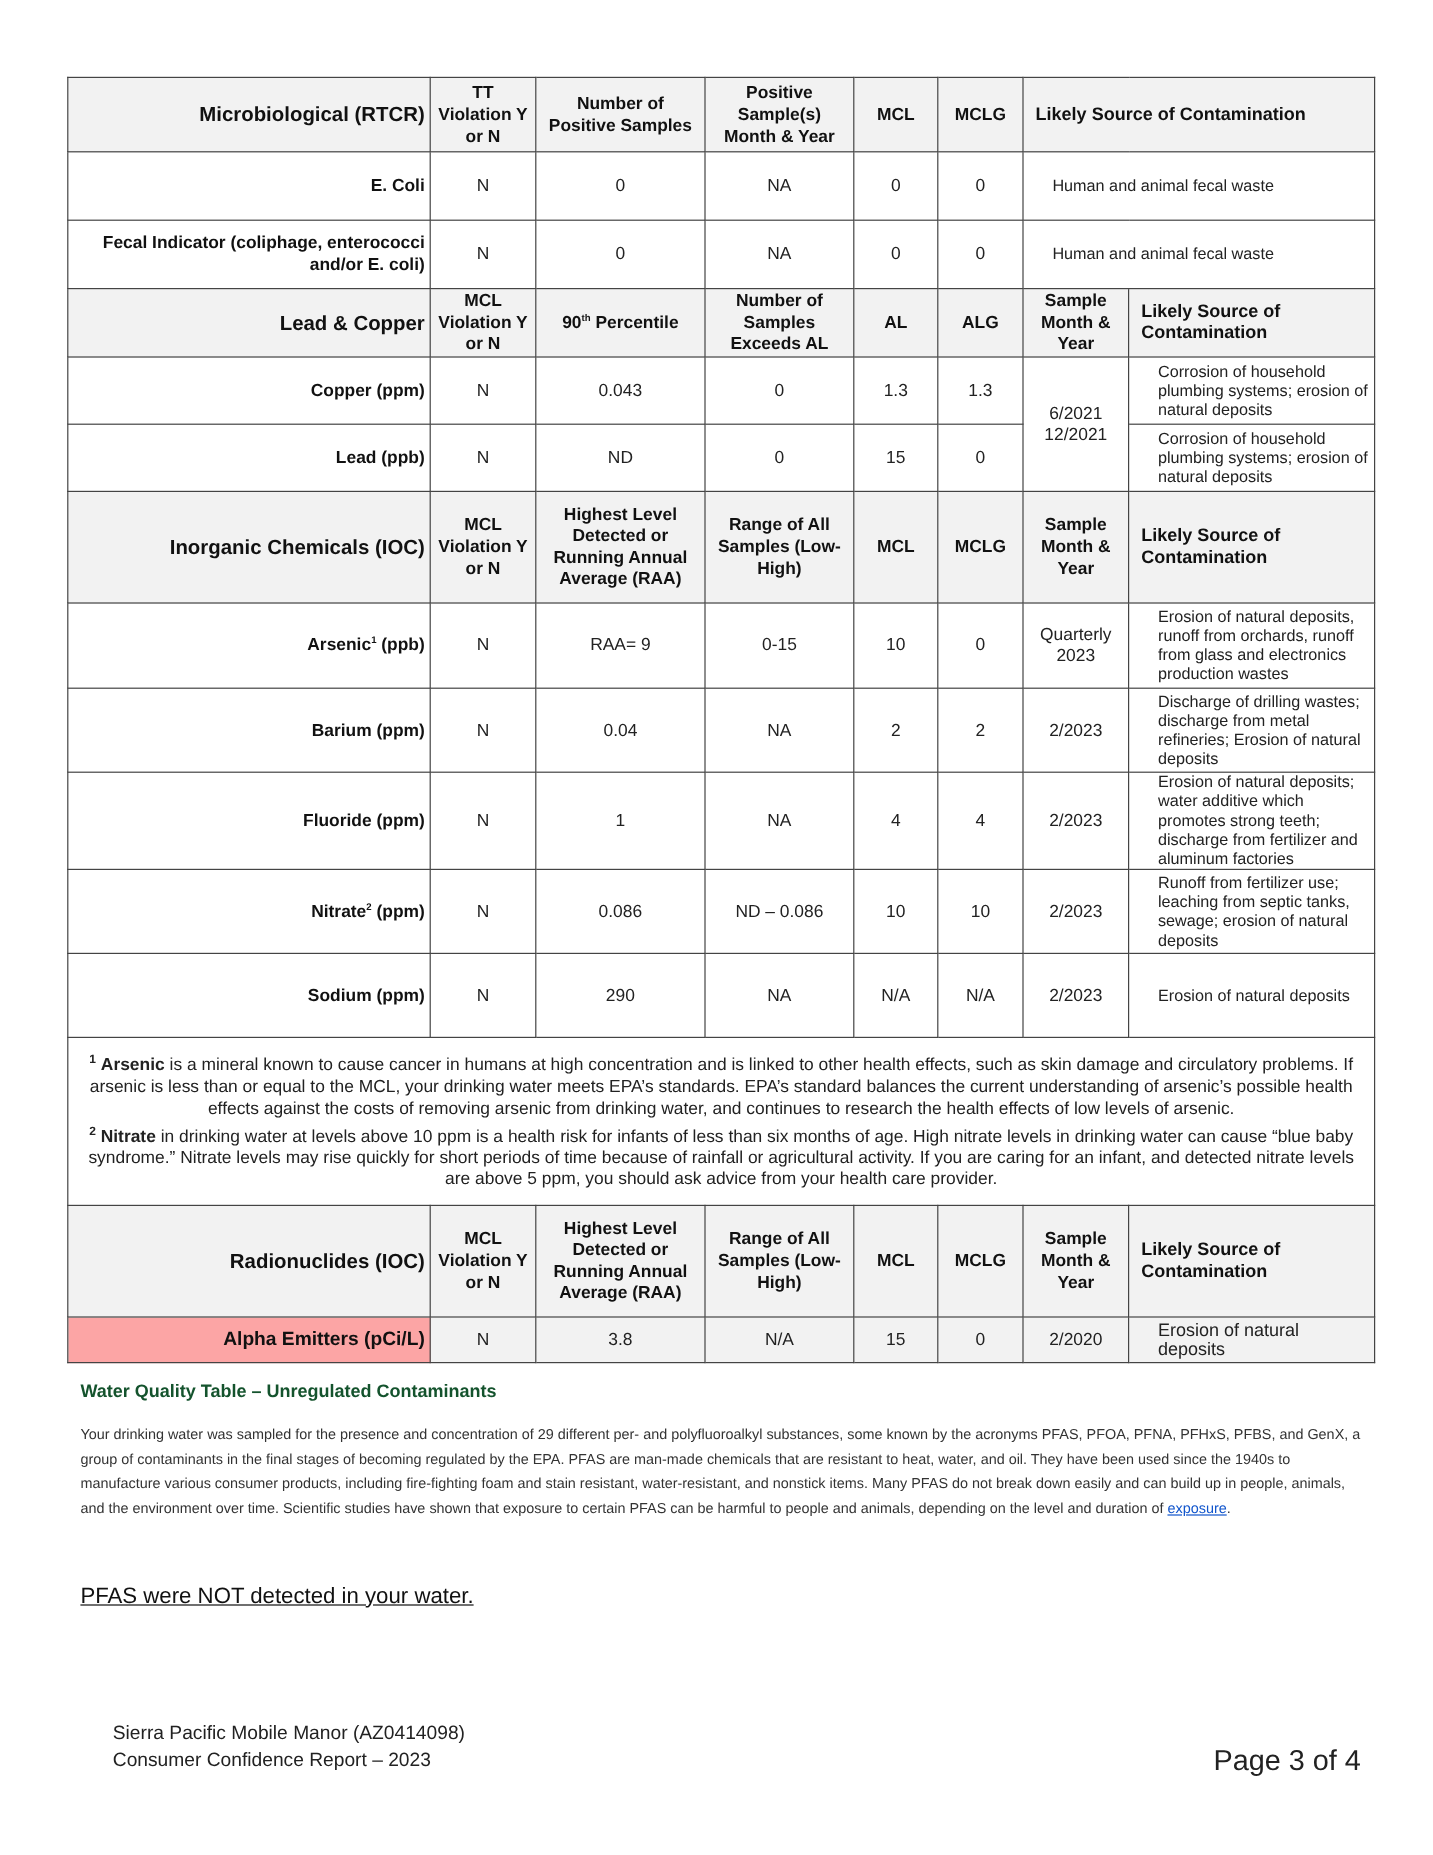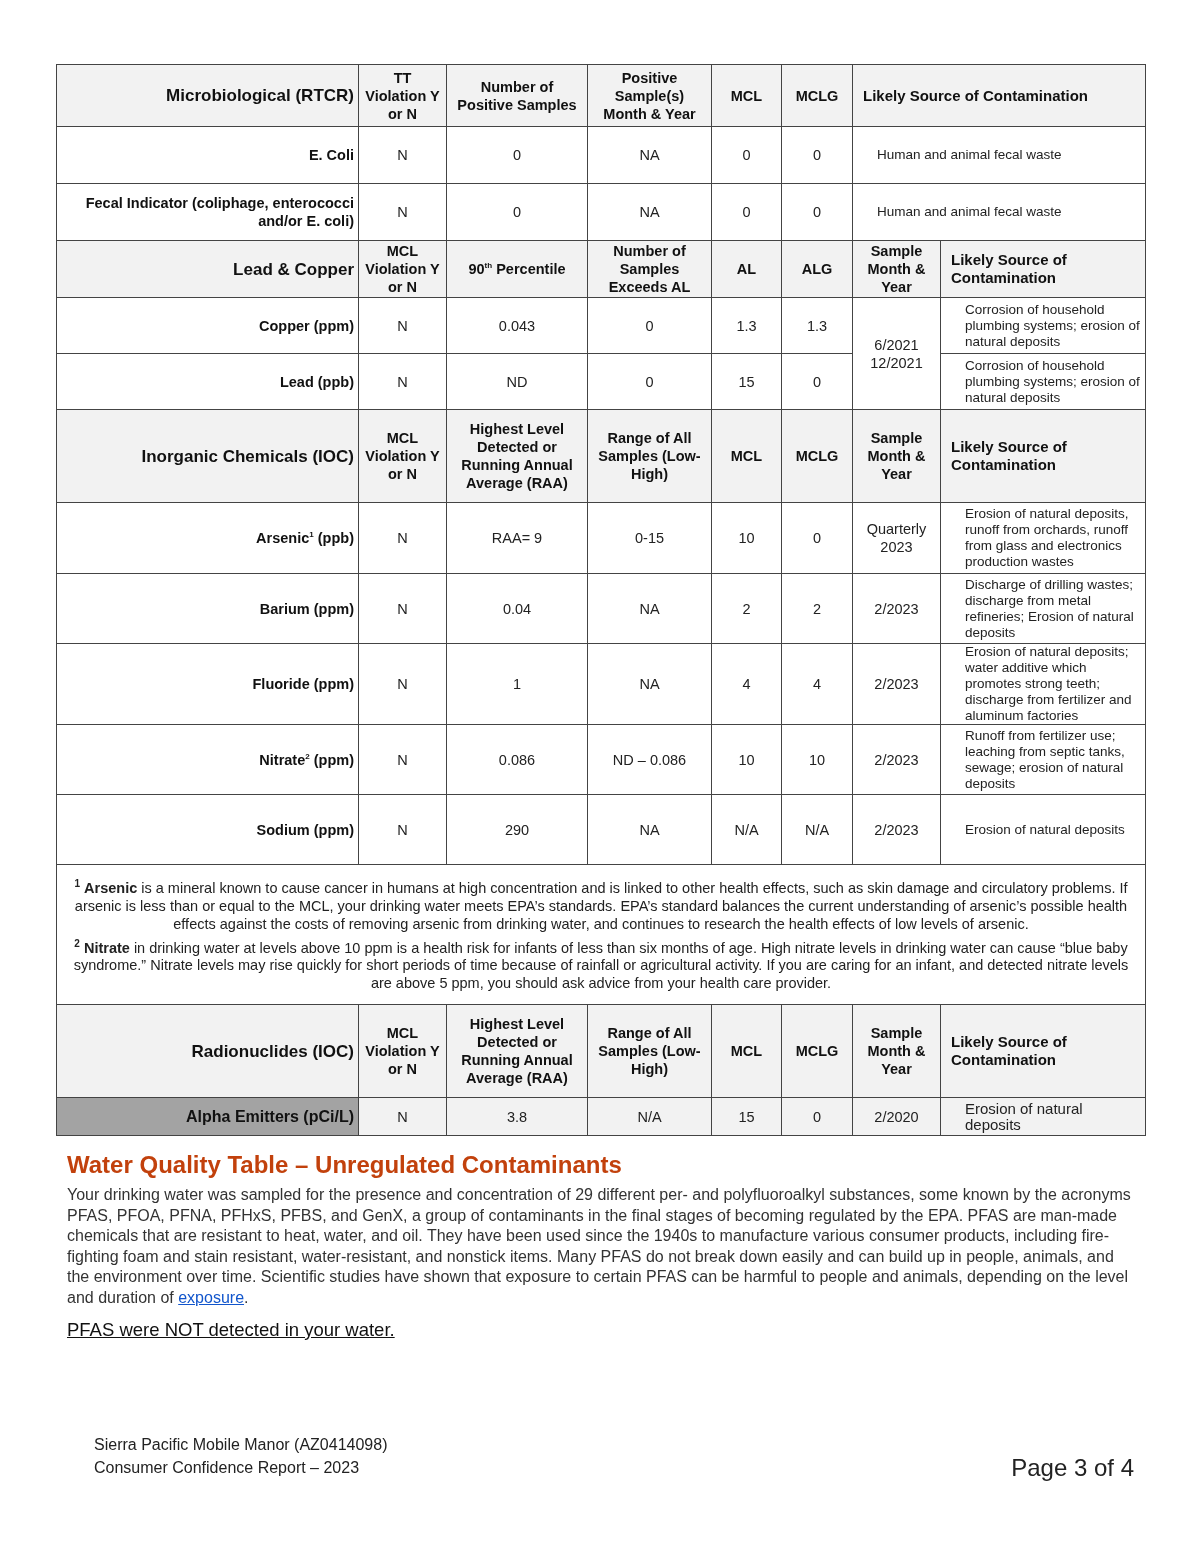--- a/index.html
+++ b/index.html
@@ -11,23 +11,23 @@
   table.wq td.name { text-align: right; font-weight: bold; color: #111; }
   table.wq tr.hdr td.name { font-size: 17px; line-height: 21px; }
   table.wq td.src { text-align: left; padding-left: 24px; font-size: 13.5px; line-height: 16px; }
   table.wq tr.hdr td.srchdr { text-align: left; padding-left: 10px; font-size: 15px; }
   table.wq td.bold { font-weight: normal; }
   sup.fn { font-size: 8px; vertical-align: super; line-height: 0; }
   td.notes { text-align: left; padding: 6px 10px !important; font-size: 14.5px !important; line-height: 18px !important; color: #222; }
   td.notes p { margin: 0 0 2px 0; }
   td.notes sup { font-size: 10px; font-weight: bold; }
   tr.radio-row td { background: #f2f2f2; }
-  tr.radio-row td.name { background: #a3a3a3; font-size: 16px; }
-  .section-title { position: absolute; left: 67px; top: 1151px; font-size: 24px; font-weight: bold; color: #c2410c; margin: 0; }
-  .body-text { position: absolute; left: 67px; top: 1185px; width: 1070px; font-size: 16px; line-height: 20.5px; color: #333; margin: 0; }
+  tr.radio-row td.name { background: #fca5a5; font-size: 16px; }
+  .section-title { position: absolute; left: 67px; top: 1151px; font-size: 15px; font-weight: bold; color: #14532d; margin: 0; }
+  .body-text { position: absolute; left: 67px; top: 1185px; width: 1070px; font-size: 12px; line-height: 20.5px; color: #333; margin: 0; }
   .body-text a { color: #1155cc; text-decoration: underline; }
   .pfas-note { position: absolute; left: 67px; top: 1319px; font-size: 18.5px; font-weight: normal; color: #111; text-decoration: underline; margin: 0; }
   .footer-left { position: absolute; left: 58px; top: 1433px; font-size: 16px; line-height: 23px; color: #222; margin-left: 36px; }
   .footer-right { position: absolute; right: 60px; top: 1456px; font-size: 24px; line-height: 23px; color: #222; text-align: right; }
 </style>
 </head>
 <body>
 
 <div class="page">
 

